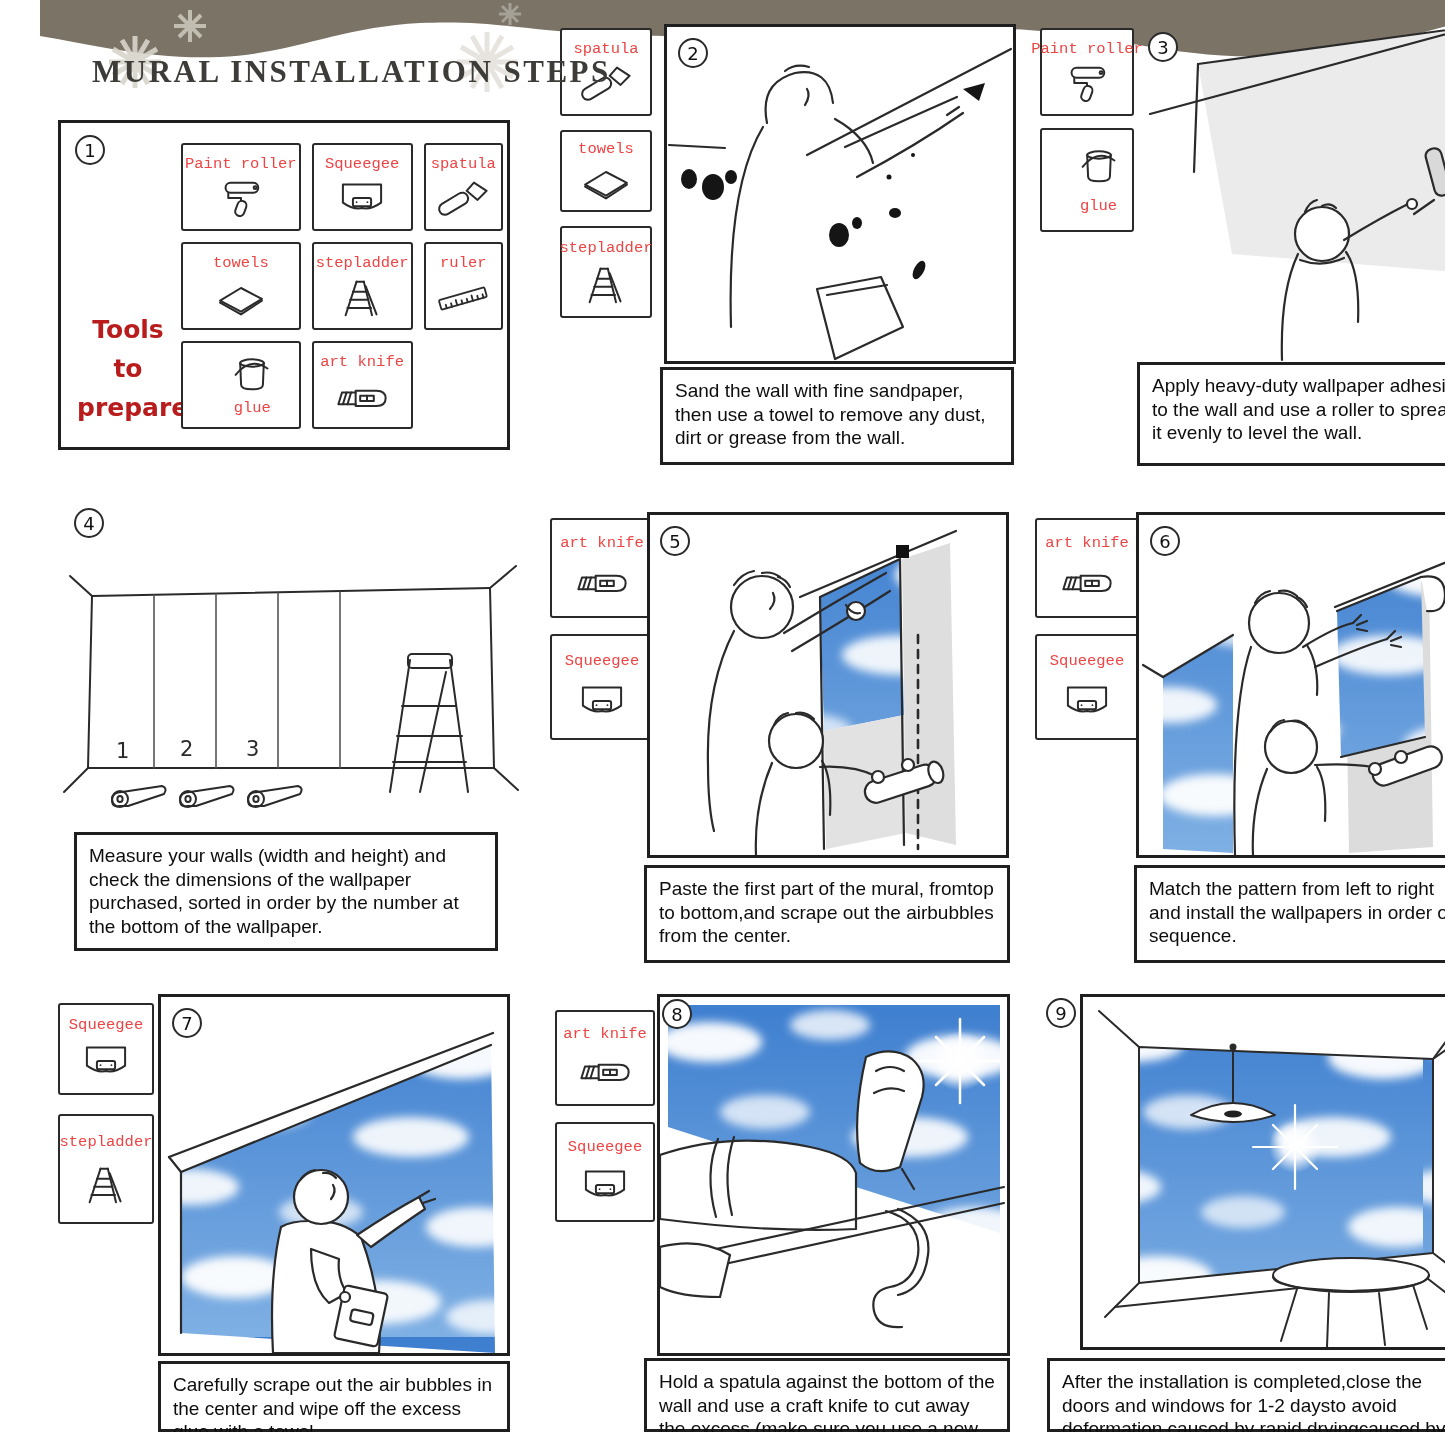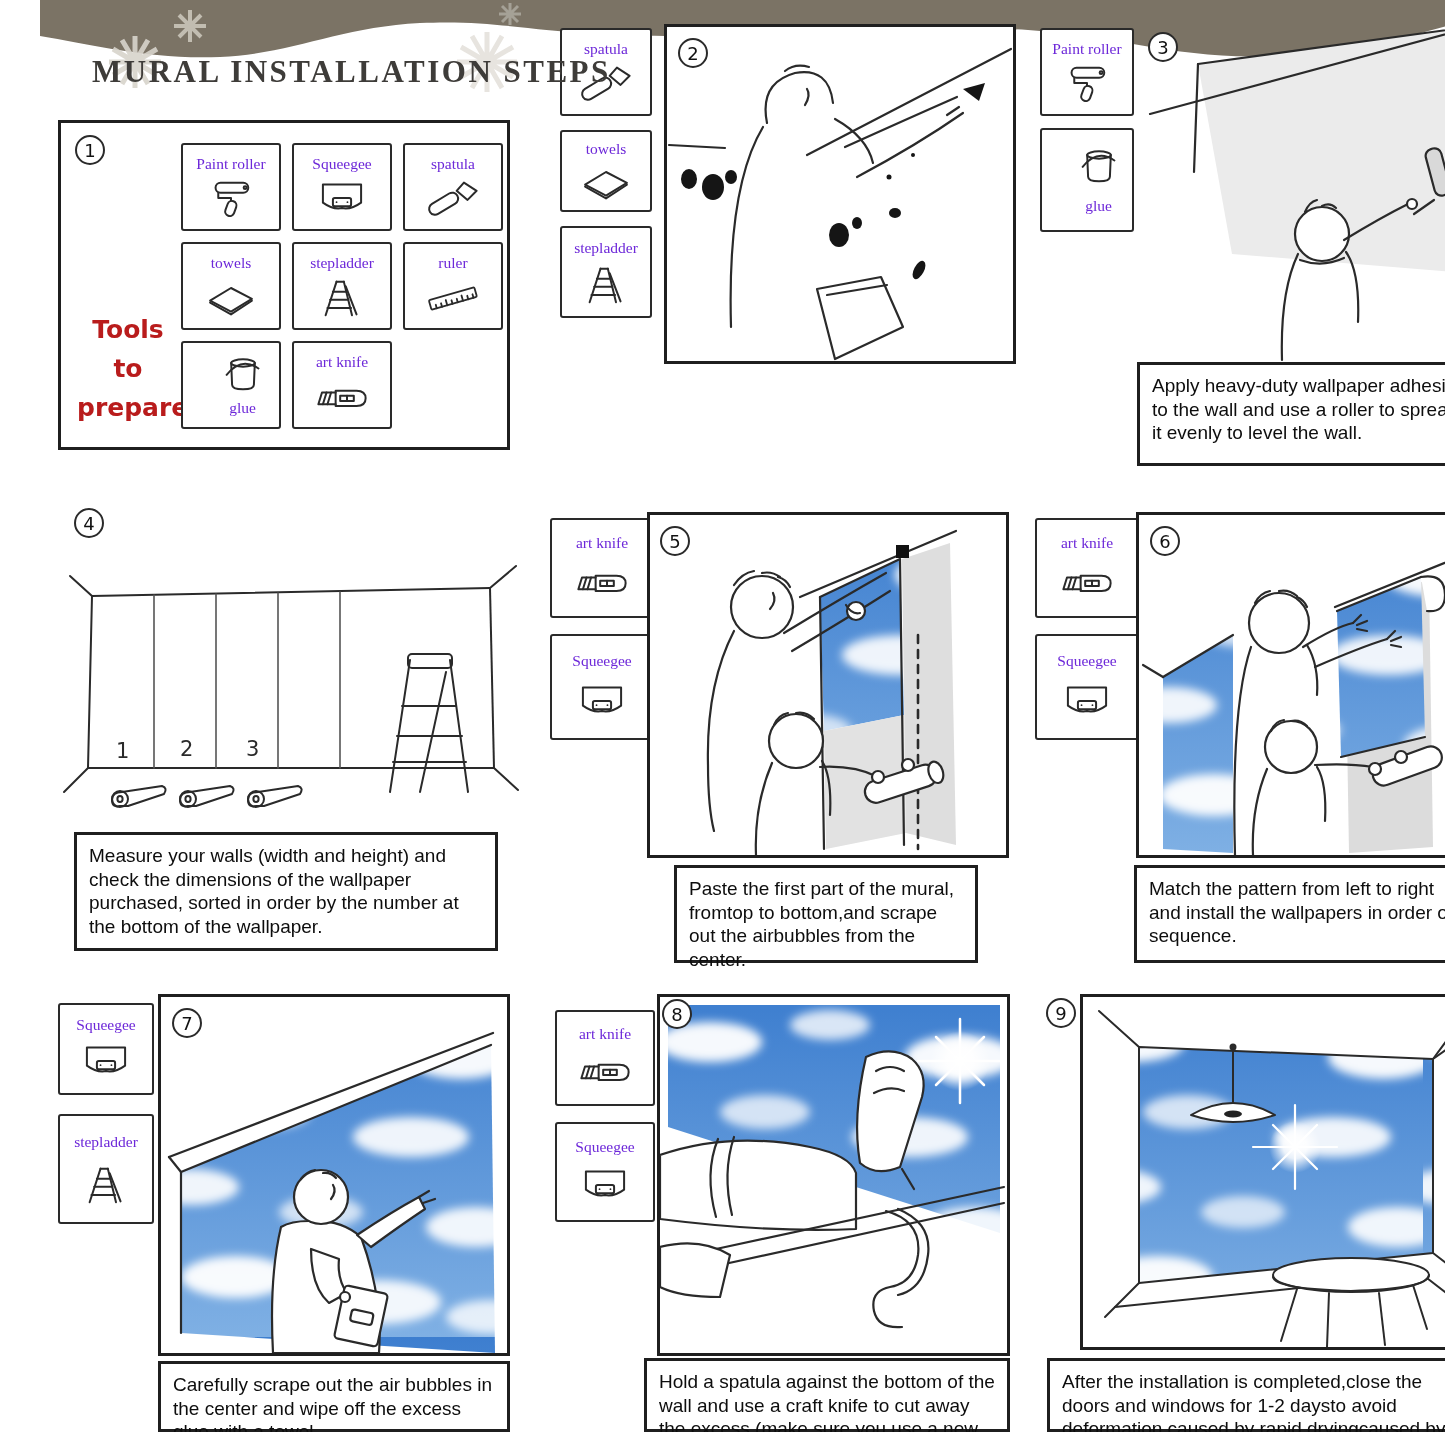--- a/index.html
+++ b/index.html
@@ -10,21 +10,21 @@
   .cap{position:absolute;border:3px solid #1f1f1f;background:#fff;box-sizing:border-box;
        font-size:19px;line-height:1.24;padding:9px 12px;color:#0d0d0d;}
   .num{position:absolute;width:30px;height:30px;border:2px solid #2a2a2a;border-radius:50%;
        display:flex;align-items:center;justify-content:center;font-size:18px;background:#fff;
        z-index:4;box-sizing:border-box;font-family:"DejaVu Sans",sans-serif;}
   .tcard{border:2px solid #2a2a2a;border-radius:3px;background:#fff;display:flex;
          flex-direction:column;align-items:center;justify-content:space-evenly;
          padding:4px 2px;box-sizing:border-box;}
   .tcard.abs{position:absolute;}
   .tcard.rev{flex-direction:column-reverse;padding-left:25px;}
-  .tlabel{font-size:15.5px;color:#6d28d9;font-family:Liberation Serif, serif;white-space:nowrap;}
+  .tlabel{font-size:15.5px;color:#ef4444;font-family:Liberation Mono, monospace;white-space:nowrap;}
   .tic{width:56px;height:40px;flex:0 0 auto;}
   .scene{position:absolute;}
   .banner-title{position:absolute;left:52px;top:54px;font-family:"Liberation Serif",serif;
        font-weight:700;font-size:31px;letter-spacing:2.5px;color:#3e3c39;z-index:2;white-space:nowrap;}
   .tools-box{position:absolute;left:18px;top:120px;width:452px;height:330px;
        border:3px solid #1f1f1f;background:#fff;box-sizing:border-box;}
   .tools-grid{position:absolute;left:120px;top:20px;width:322px;height:286px;display:grid;
        grid-template-columns:repeat(3,1fr);grid-template-rows:repeat(3,1fr);gap:11px;}
   .tools-title{position:absolute;left:16px;top:188px;width:102px;text-align:center;
        font-family:"DejaVu Sans",sans-serif;font-weight:700;font-size:25px;line-height:1.55;color:#b91c1c;}
@@ -244,20 +244,21 @@
       <ellipse cx="190" cy="196" rx="5" ry="6"></ellipse>
           <ellipse cx="228" cy="186" rx="6" ry="5"></ellipse>
       <ellipse cx="252" cy="243" rx="5" ry="10" transform="rotate(28 252 243)"></ellipse>
       <ellipse cx="222" cy="150" rx="2.5" ry="2.5"></ellipse>
           <ellipse cx="246" cy="128" rx="2" ry="2"></ellipse>
       <path d="M296,62 L318,56 L312,74 Z"></path>
     </g>
   </svg>
 </div>
 <div class="num" style="left:638px;top:38px">2</div>
+<div class="cap" style="left:620px;top:367px;width:354px;height:98px">Sand the wall with fine sandpaper, then use a towel to remove any dust, dirt or grease from the wall.</div>
 
 <div class="tcard abs" style="left:1000px;top:28px;width:94px;height:88px">
   <div class="tlabel">Paint roller</div>
   <svg class="tic" viewBox="0 0 60 44">
         <use href="#ic-roller"></use>
       </svg>
 </div>
 <div class="tcard abs rev" style="left:1000px;top:128px;width:94px;height:104px">
   <div class="tlabel">glue</div>
   <svg class="tic" viewBox="0 0 60 44">
@@ -367,21 +368,21 @@
       <g transform="rotate(-18 250 270)">
             <rect x="214" y="258" width="74" height="22" rx="11" fill="#fff"></rect>
       <ellipse cx="288" cy="269" rx="7" ry="11" fill="#fff"></ellipse>
           </g>
       <circle cx="228" cy="262" r="6" fill="#fff"></circle>
           <circle cx="258" cy="250" r="6" fill="#fff"></circle>
     </g>
   </svg>
 </div>
 <div class="num" style="left:620px;top:526px">5</div>
-<div class="cap" style="left:634px;top:865px;width:304px;height:98px">Paste the first part of the mural, fromtop to bottom,and scrape out the airbubbles from the center.</div>
+<div class="cap" style="left:604px;top:865px;width:366px;height:98px">Paste the first part of the mural, fromtop to bottom,and scrape out the airbubbles from the center.</div>
 
 <div class="tcard abs" style="left:995px;top:518px;width:104px;height:100px">
   <div class="tlabel">art knife</div>
   <svg class="tic" viewBox="0 0 60 44">
         <use href="#ic-knife"></use>
       </svg>
 </div>
 <div class="tcard abs" style="left:995px;top:634px;width:104px;height:106px">
   <div class="tlabel">Squeegee</div>
   <svg class="tic" viewBox="0 0 60 44">

